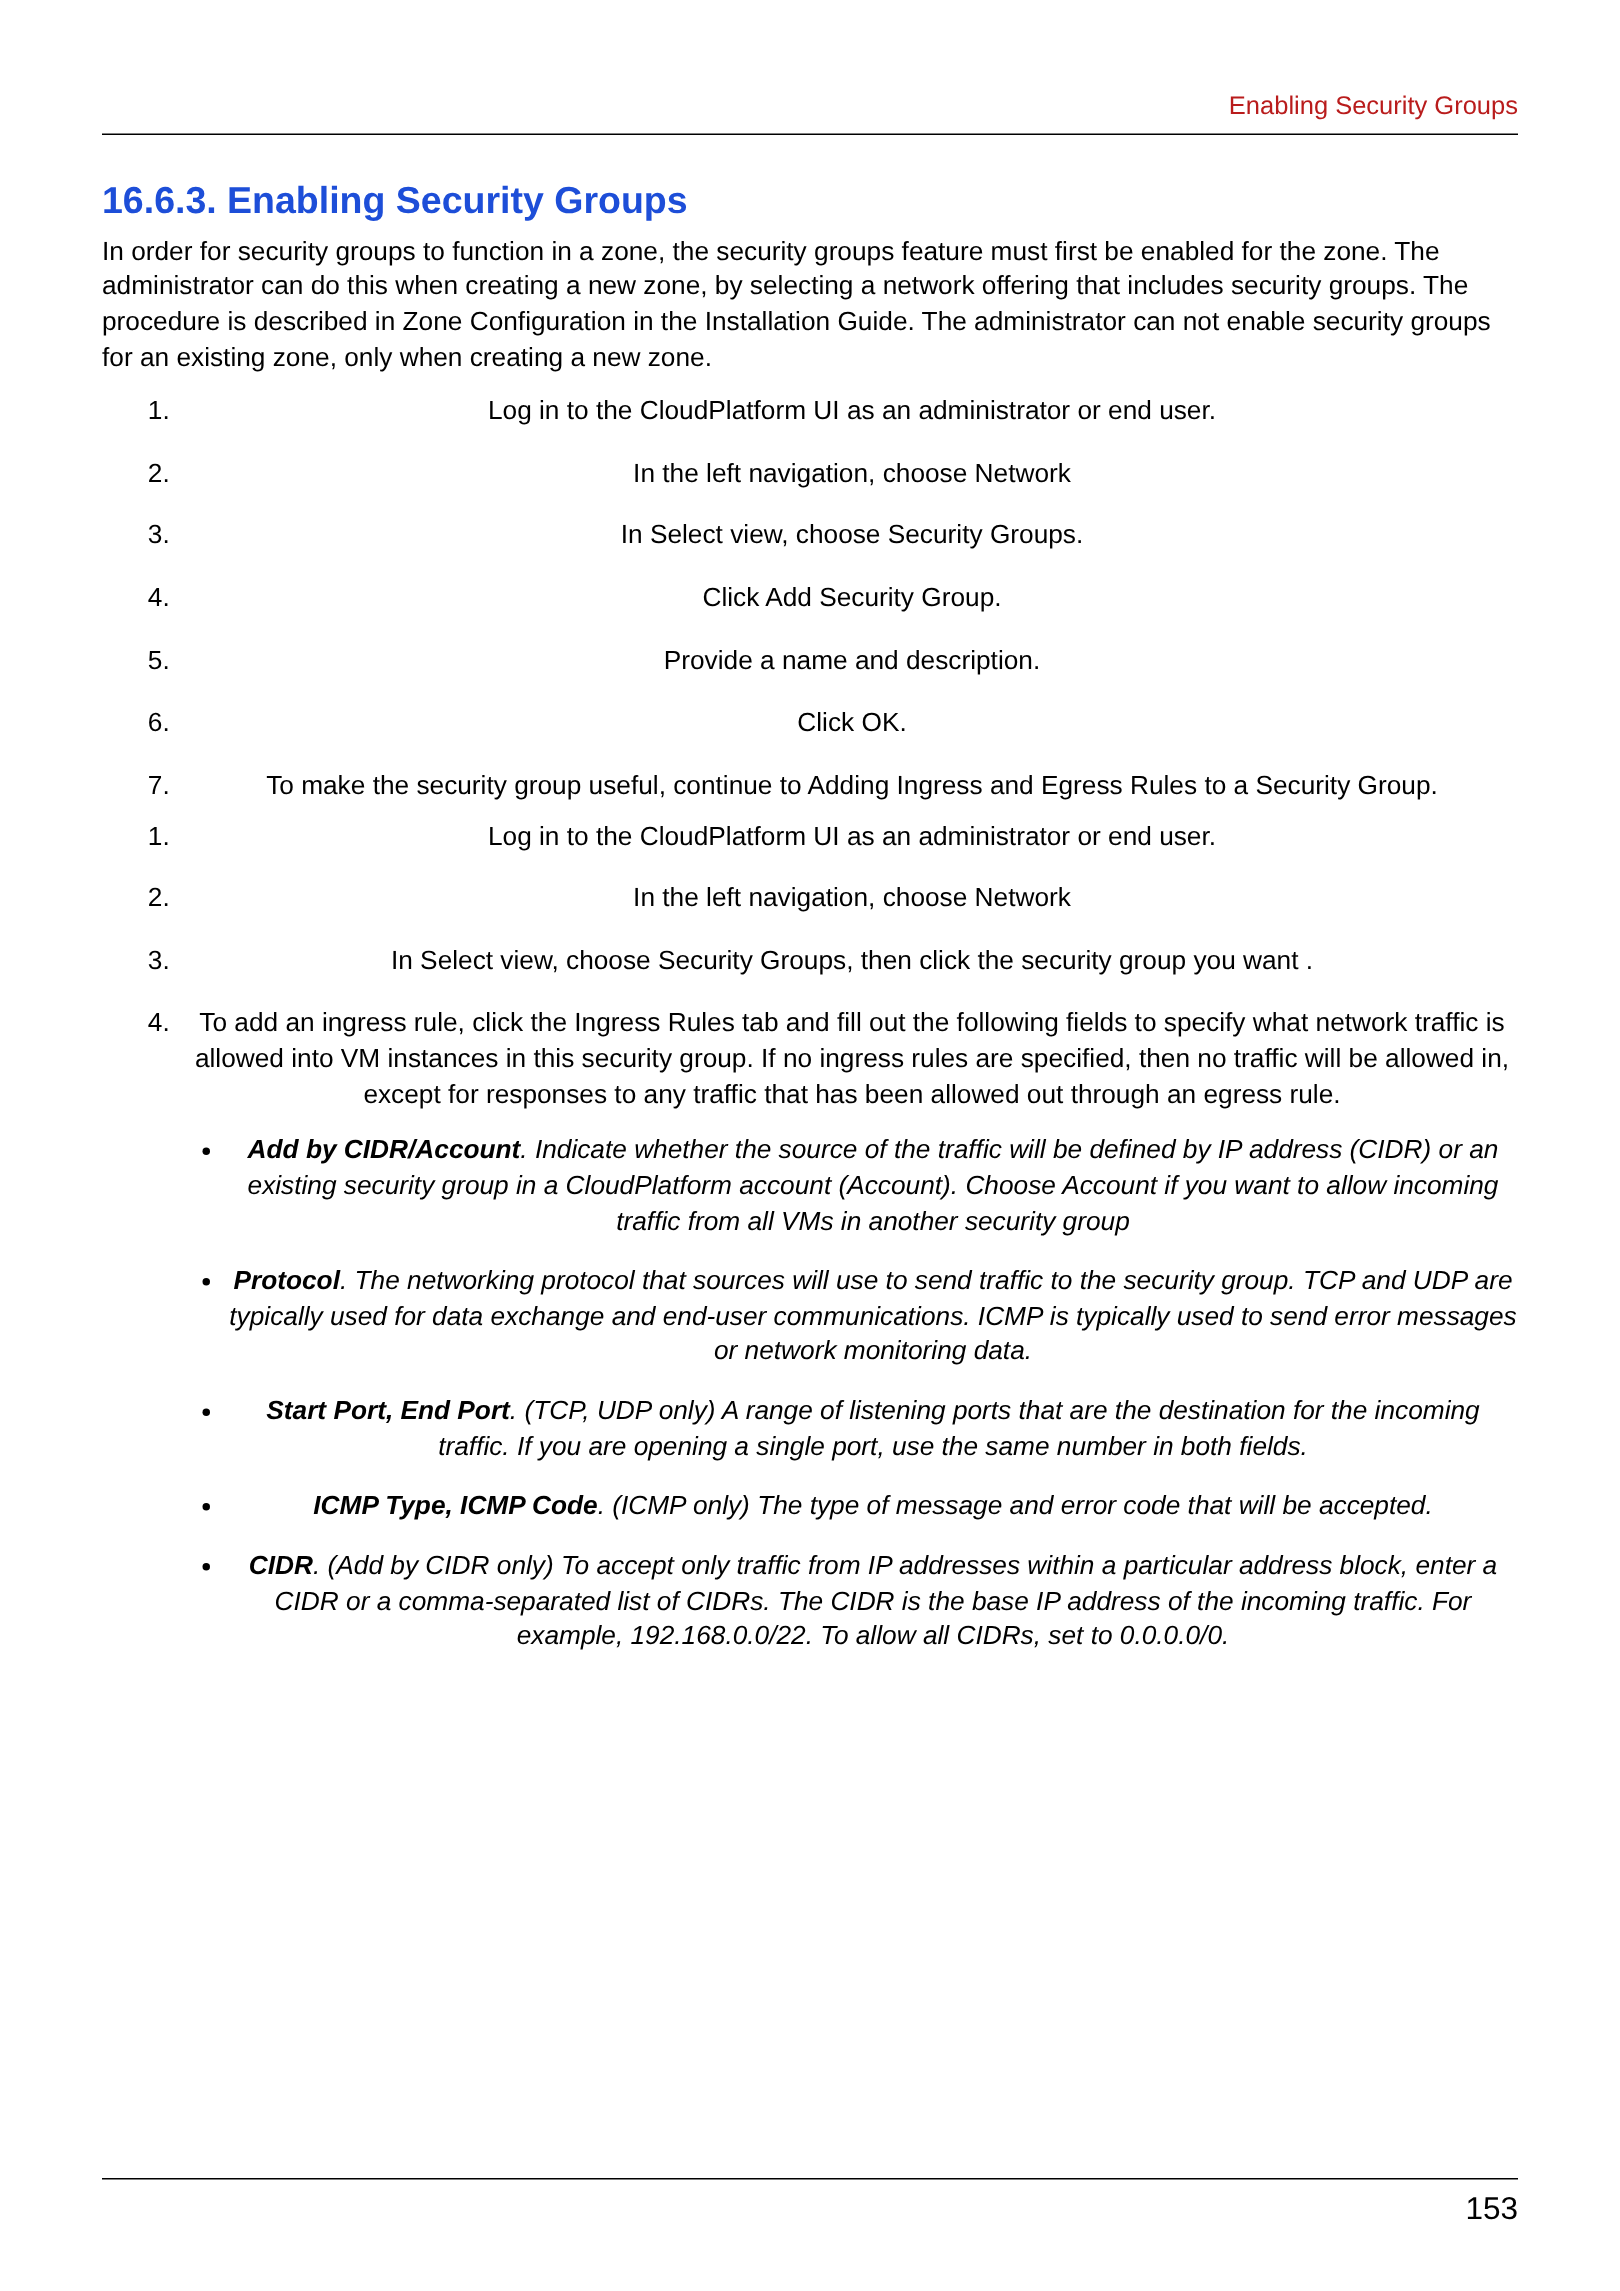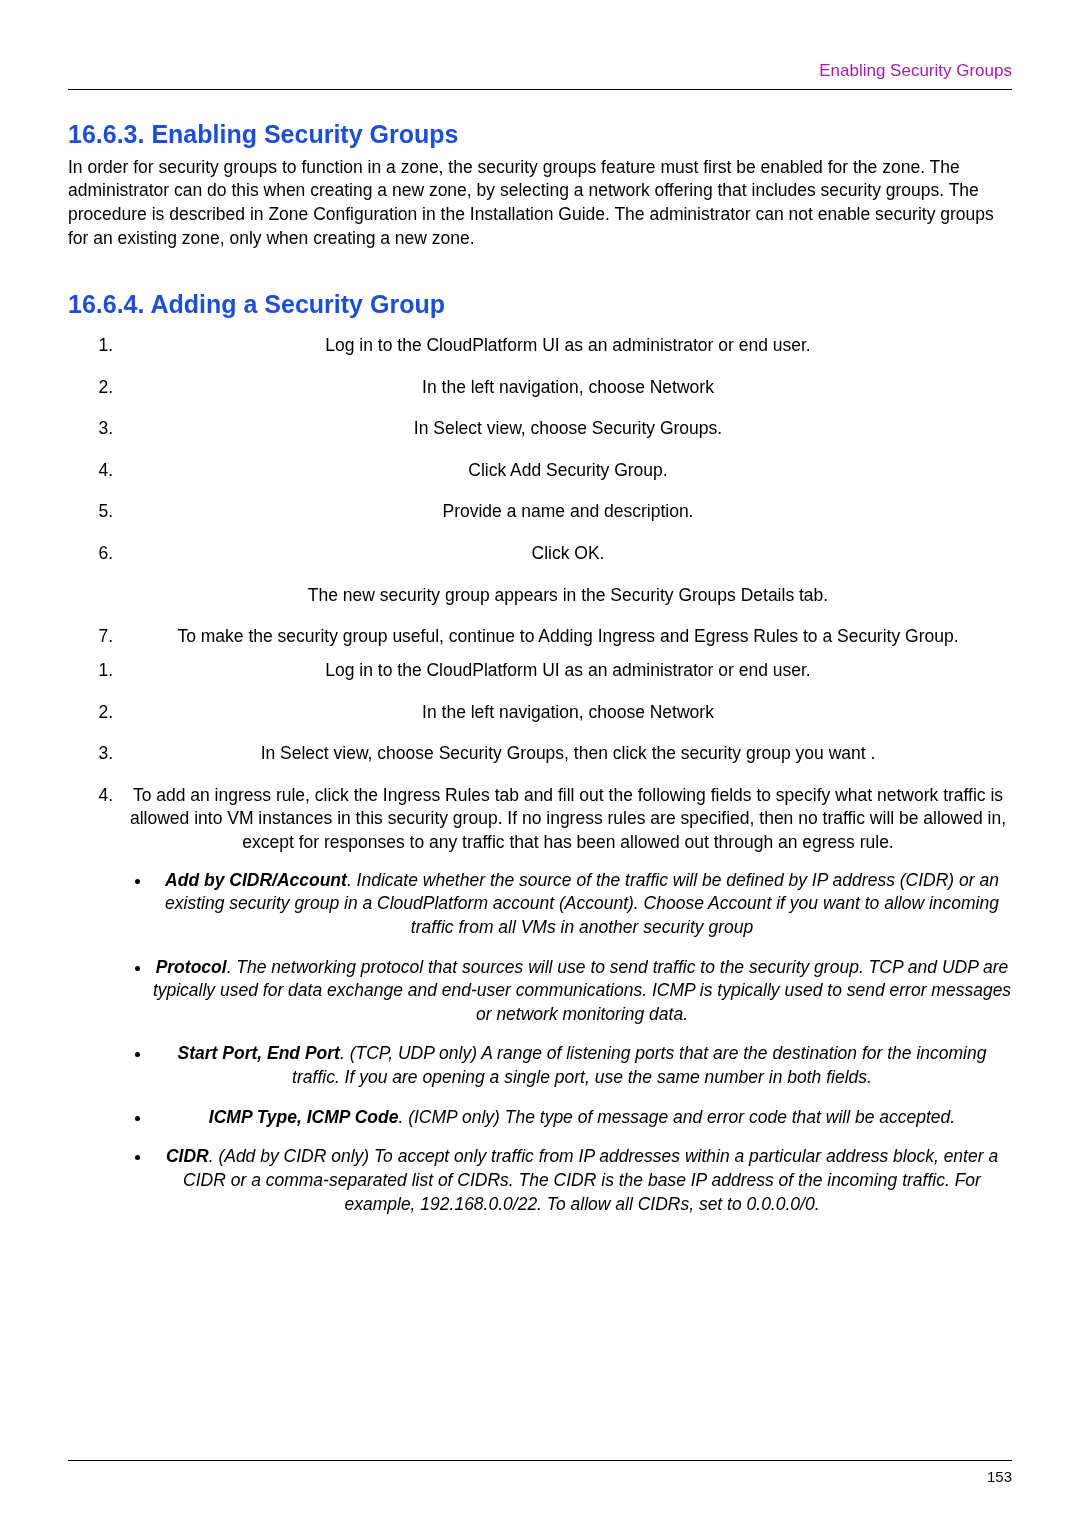--- a/index.html
+++ b/index.html
@@ -14,21 +14,21 @@
   .page {
     width: 1080px;
     min-height: 1527px;
     box-sizing: border-box;
     padding: 60px 68px 40px 68px;
     position: relative;
   }
   .running-head {
     text-align: right;
     font-size: 17px;
-    color: #a21caf;
+    color: #b91c1c;
     margin-bottom: 6px;
   }
   hr.top-rule, hr.bottom-rule {
     border: none;
     border-top: 1px solid #000;
     margin: 0;
   }
   h2.section-title {
     color: #1d4ed8;
     font-size: 25px;
@@ -65,47 +65,45 @@
   }
   .bold-term { font-weight: bold; }
   .footer {
     position: absolute;
     left: 68px;
     right: 68px;
     bottom: 40px;
   }
   .page-number {
     text-align: right;
-    font-size: 15px;
+    font-size: 21px;
     margin-top: 6px;
   }
   .subbullet-text { }
 </style>
 </head>
 <body>
 
 <div class="page">
 
   <div class="running-head">Enabling Security Groups</div>
   <hr class="top-rule">
 
   <h2 class="section-title">16.6.3. Enabling Security Groups</h2>
   <p class="body-para">In order for security groups to function in a zone, the security groups feature must first be enabled for the zone. The administrator can do this when creating a new zone, by selecting a network offering that includes security groups. The procedure is described in Zone Configuration in the Installation Guide. The administrator can not enable security groups for an existing zone, only when creating a new zone.</p>
 
-  <h2 class="section-title" style="margin-top:38px;">16.6.4. Adding a Security Group</h2>
 
   <ol class="num">
     <li><span>Log in to the CloudPlatform UI as an administrator or end user.</span></li>
     <li><span>In the left navigation, choose Network</span></li>
     <li><span>In Select view, choose Security Groups.</span></li>
     <li><span>Click Add Security Group.</span></li>
     <li><span>Provide a name and description.</span></li>
     <li>
       <span>Click OK.</span>
-      <div class="step-extra">The new security group appears in the Security Groups Details tab.</div>
     </li>
     <li><span>To make the security group useful, continue to Adding Ingress and Egress Rules to a Security Group.</span></li>
   </ol>
 
 
   <ol class="num" style="margin-top:4px;">
     <li><span>Log in to the CloudPlatform UI as an administrator or end user.</span></li>
     <li><span>In the left navigation, choose Network</span></li>
     <li><span>In Select view, choose Security Groups, then click the security group you want .</span></li>
     <li>

